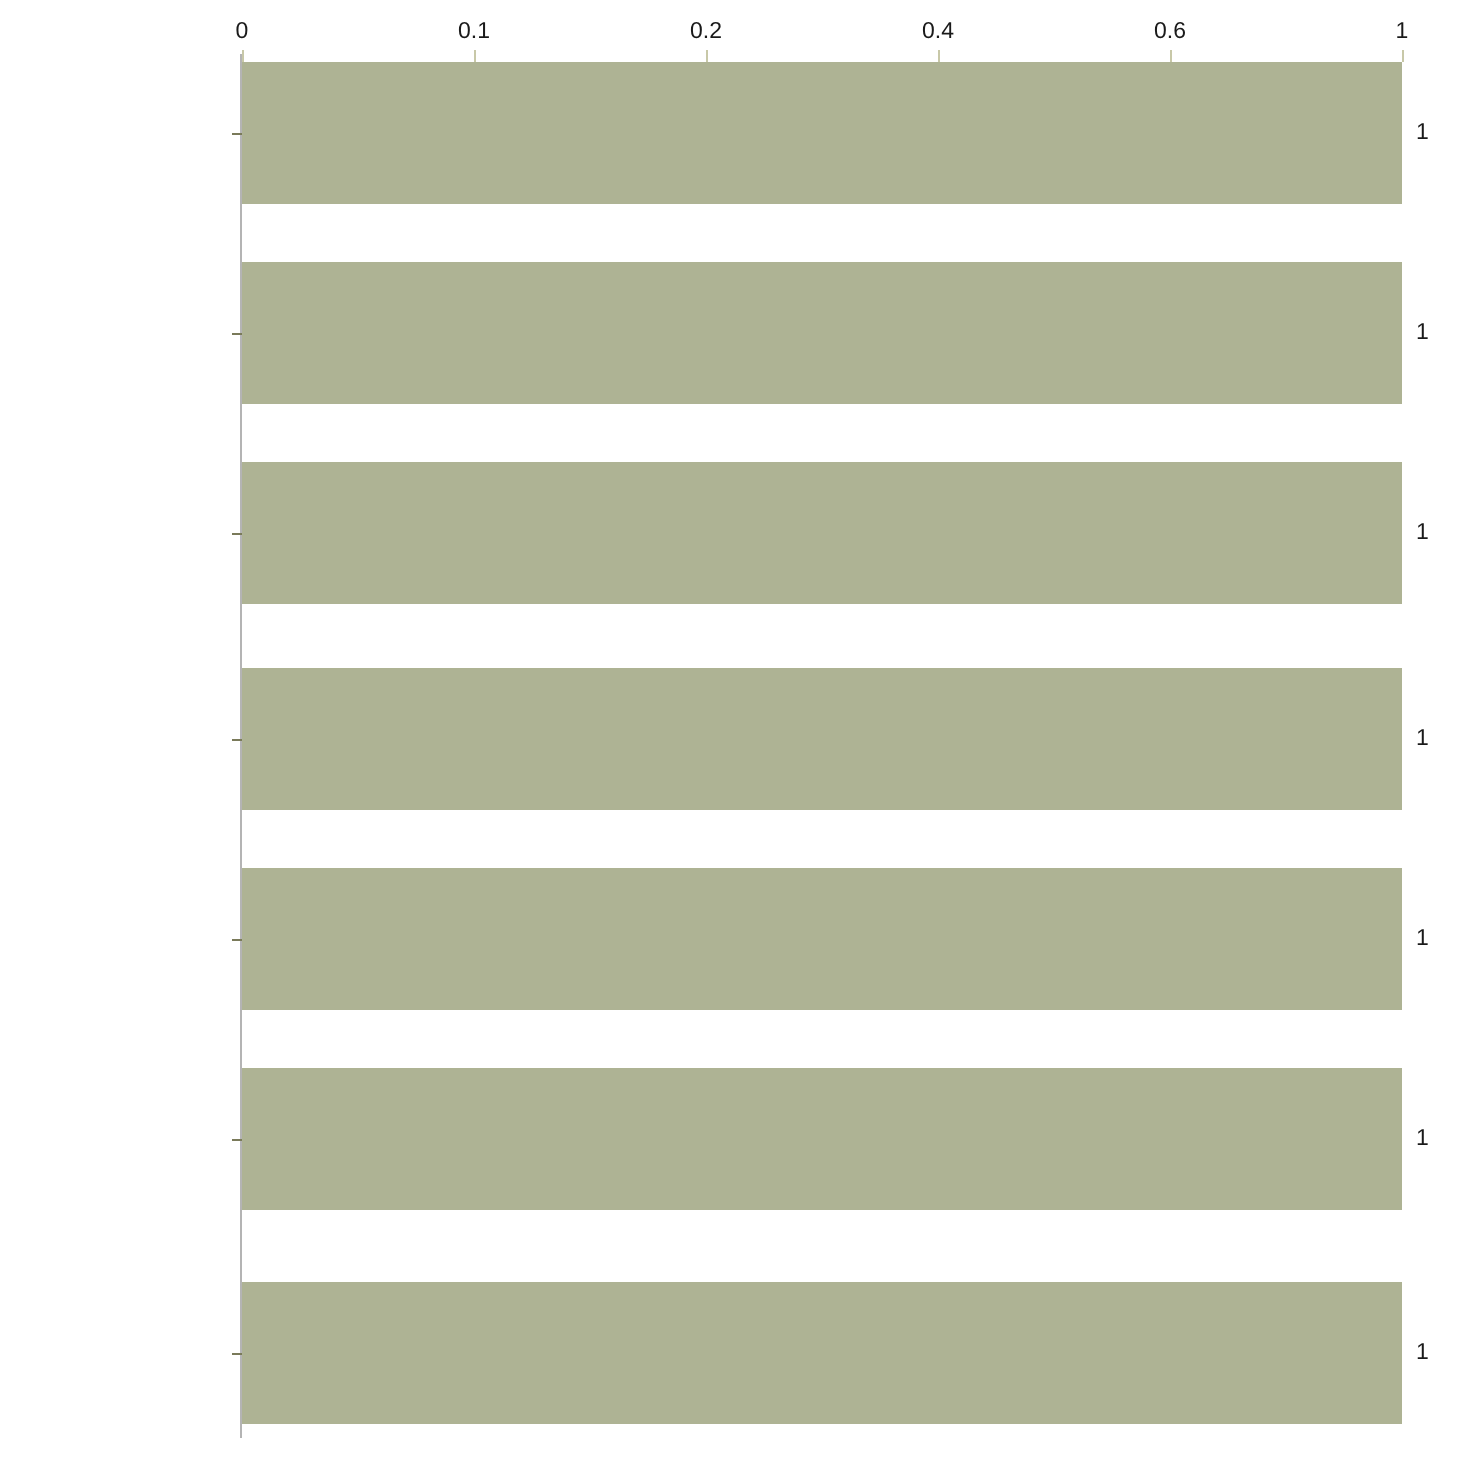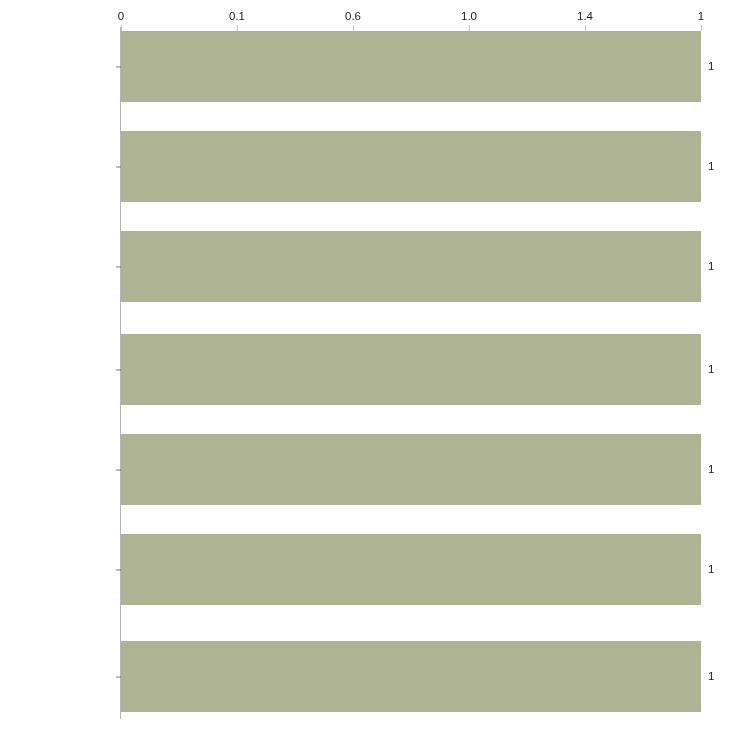--- a/index.html
+++ b/index.html
@@ -117,29 +117,29 @@
   <div class="x-axis">
       <div class="x-tick first" style="left: 121px;">
         <span class="tick-label">0</span>
         <span class="tick-mark"></span>
       </div>
       <div class="x-tick" style="left: 237px;">
         <span class="tick-label">0.1</span>
         <span class="tick-mark"></span>
       </div>
       <div class="x-tick" style="left: 353px;">
-        <span class="tick-label">0.6</span>
+        <span class="tick-label">0.2</span>
         <span class="tick-mark"></span>
       </div>
       <div class="x-tick" style="left: 469px;">
-        <span class="tick-label">1.0</span>
+        <span class="tick-label">0.4</span>
         <span class="tick-mark"></span>
       </div>
       <div class="x-tick" style="left: 585px;">
-        <span class="tick-label">1.4</span>
+        <span class="tick-label">0.6</span>
         <span class="tick-mark"></span>
       </div>
       <div class="x-tick" style="left: 701px;">
         <span class="tick-label">1</span>
         <span class="tick-mark"></span>
       </div>
     </div>
 
   <div class="y-axis-line"></div>
 

